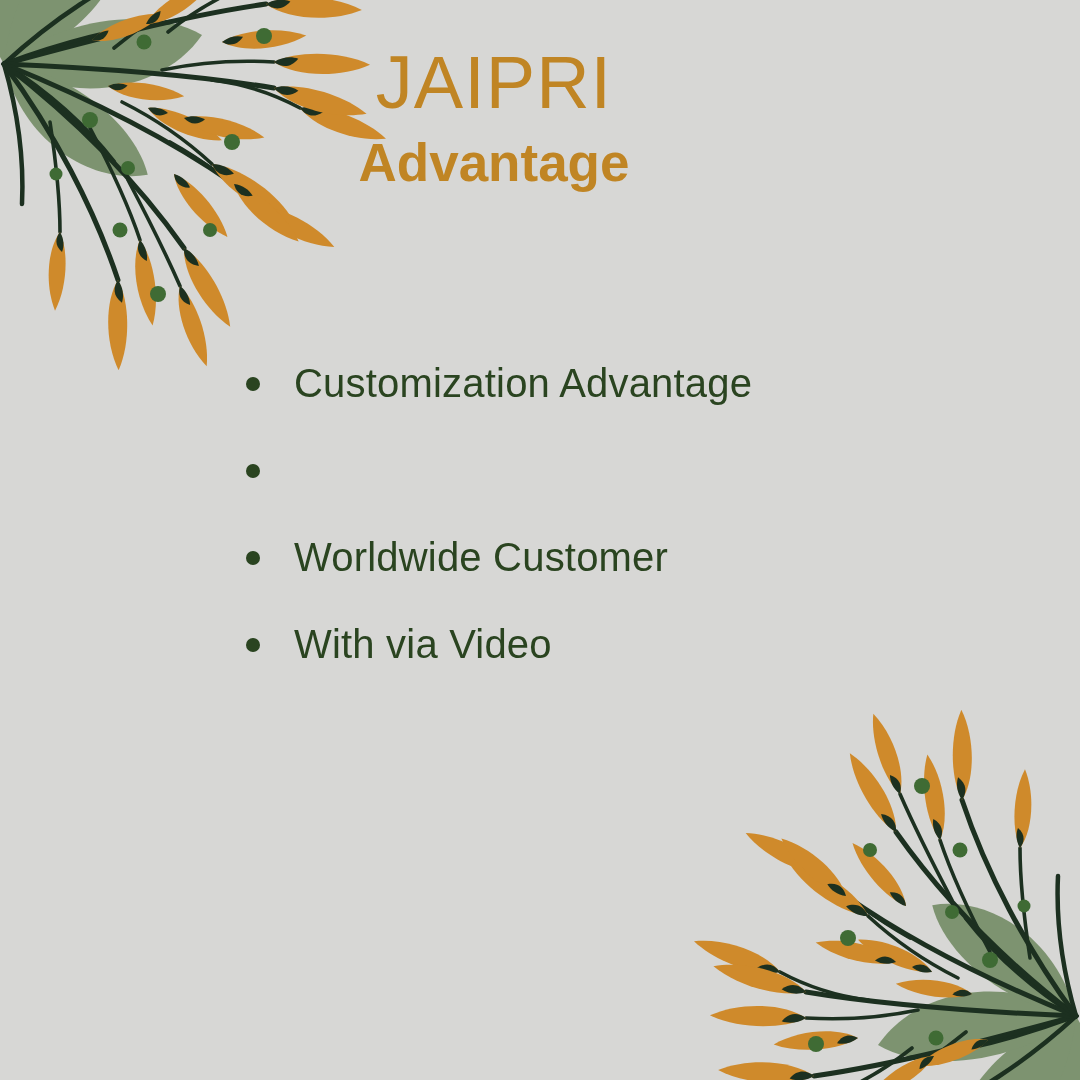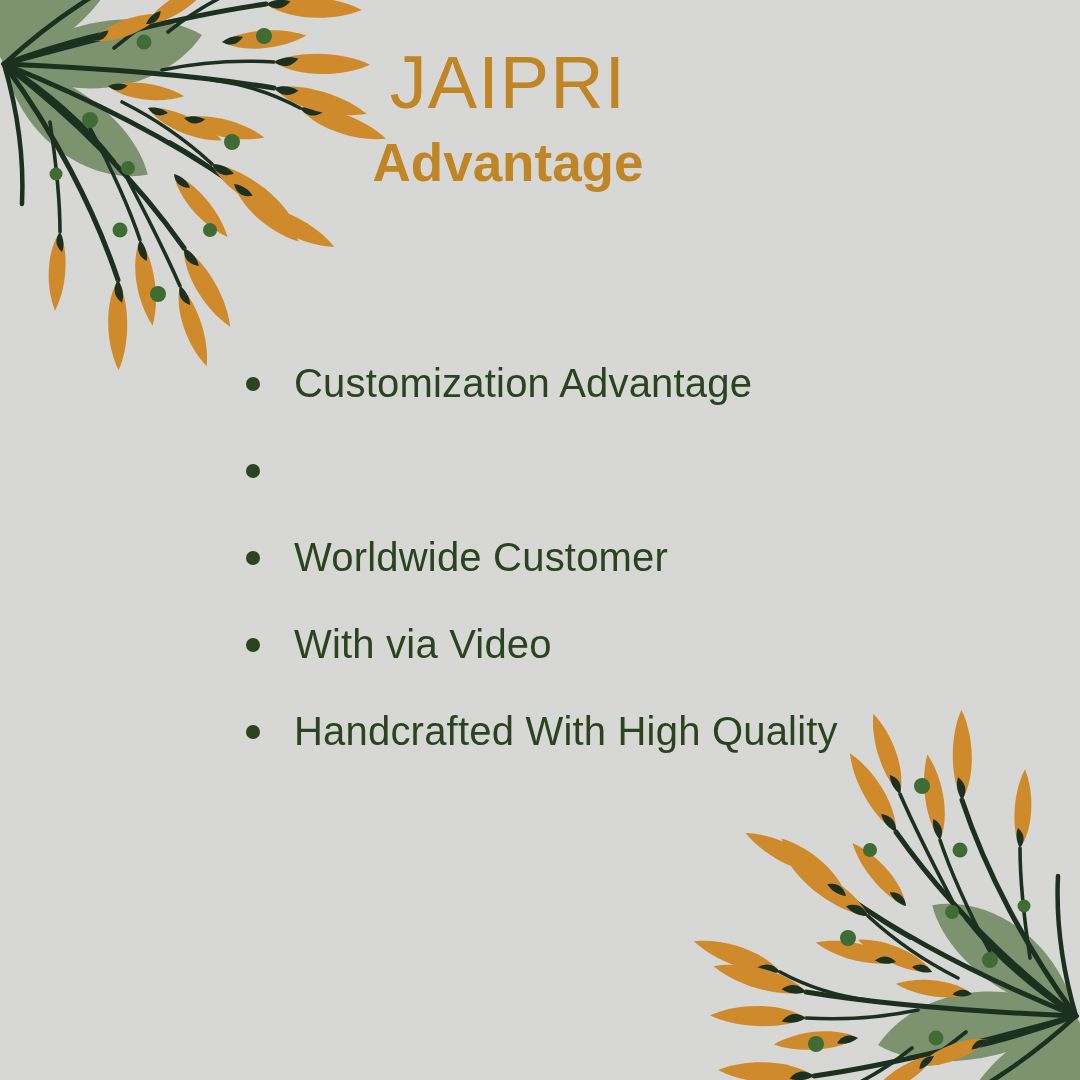--- a/index.html
+++ b/index.html
@@ -24,21 +24,21 @@
     pointer-events: none;
   }
   .sprig svg { display: block; width: 100%; height: 100%; }
 
   .sprig-tl { left: -78px;  top: -88px; }
   .sprig-br { right: -78px; bottom: -88px; transform: rotate(180deg); }
 
   
   .headline {
     position: absolute;
-    left: 268px;
+    left: 254px;
     top: 46px;
     width: 480px;
     text-align: center;
     line-height: 1.0;
   }
   .headline .line-1 {
     display: block;
     font-size: 74px;
     font-weight: 400;
     letter-spacing: 1px;
@@ -374,19 +374,15 @@
       <span class="benefit-bullet"></span>
     </li>
     <li class="benefit-row">
       <span class="benefit-bullet"></span>
       <span class="benefit-text">Worldwide Customer</span>
     </li>
     <li class="benefit-row">
       <span class="benefit-bullet"></span>
       <span class="benefit-text">With via Video</span>
     </li>
-    <li class="benefit-row">
-      <span class="benefit-bullet"></span>
-      <span class="benefit-text">Handcrafted With High Quality</span>
-    </li>
   </ul>
 
 </div>
 
 </body></html>

